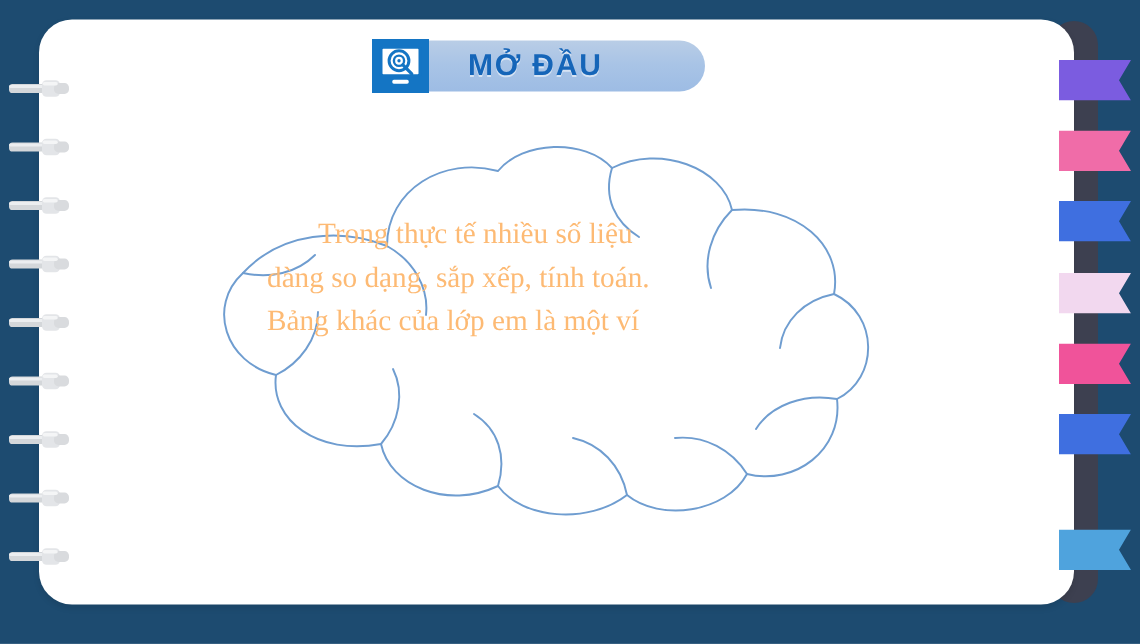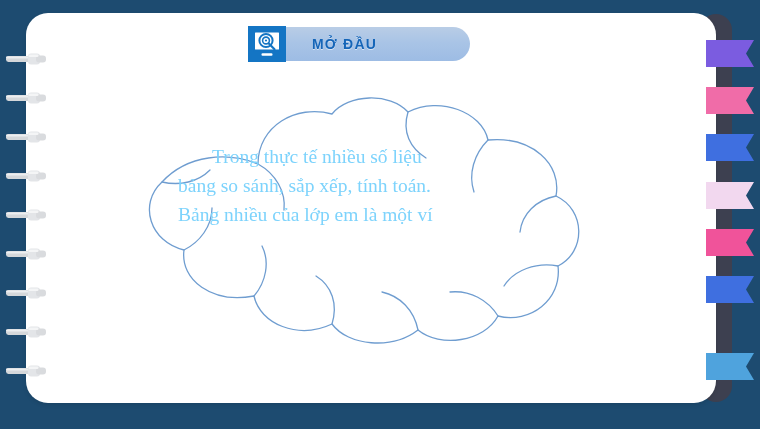--- a/index.html
+++ b/index.html
@@ -81,21 +81,21 @@
     background: linear-gradient(to bottom, #b9cde6 0%, #a9c4e6 45%, #9dbce4 100%);
     border-radius: 0 17px 17px 0;
     z-index: 5;
     display: flex;
     align-items: center;
   }
   .header-title {
     margin-left: 44px;
     font-family: "Liberation Sans", sans-serif;
     font-weight: bold;
-    font-size: 14px;
+    font-size: 20px;
     letter-spacing: 1.2px;
     color: #1565b8;
     text-shadow: 0 1px 0 rgba(255,255,255,0.55);
     white-space: nowrap;
   }
 
   .header-icon {
     position: absolute;
     left: 248px;
     top: 26px;
@@ -127,21 +127,21 @@
 
   .cloud-text {
     position: absolute;
     left: 78px;
     top: 50px;
     width: 330px;
     text-align: left;
     font-family: "Liberation Serif", serif;
     font-size: 19.5px;
     line-height: 29px;
-    color: #7dd3fc;
+    color: #fdba74;
     z-index: 6;
   }
   .cloud-text .first-line { text-indent: 34px; }
 </style>
 </head>
 <body>
 
 <div id="stage">
 
   <div class="tab-spine"></div>
@@ -307,18 +307,18 @@
         <path d="M398 224 C388 208, 370 198, 350 200"></path>
         <path d="M318 238 C314 218, 300 204, 282 200"></path>
         <path d="M232 232 C238 212, 232 194, 216 184"></path>
         <path d="M154 204 C166 190, 170 170, 162 154"></path>
         <path d="M84 158 C100 150, 112 134, 112 116"></path>
         <path d="M62 90 C80 94, 98 90, 110 78"></path>
       </g>
     </svg>
     <div class="cloud-text">
       <div class="first-line">Trong thực tế nhiều số liệu</div>
-      <div>bảng so sánh, sắp xếp, tính toán.</div>
-      <div>Bảng nhiều của lớp em là một ví</div>
+      <div>dàng so dạng, sắp xếp, tính toán.</div>
+      <div>Bảng khác của lớp em là một ví</div>
     </div>
   </div>
 
 </div>
 
 </body></html>

